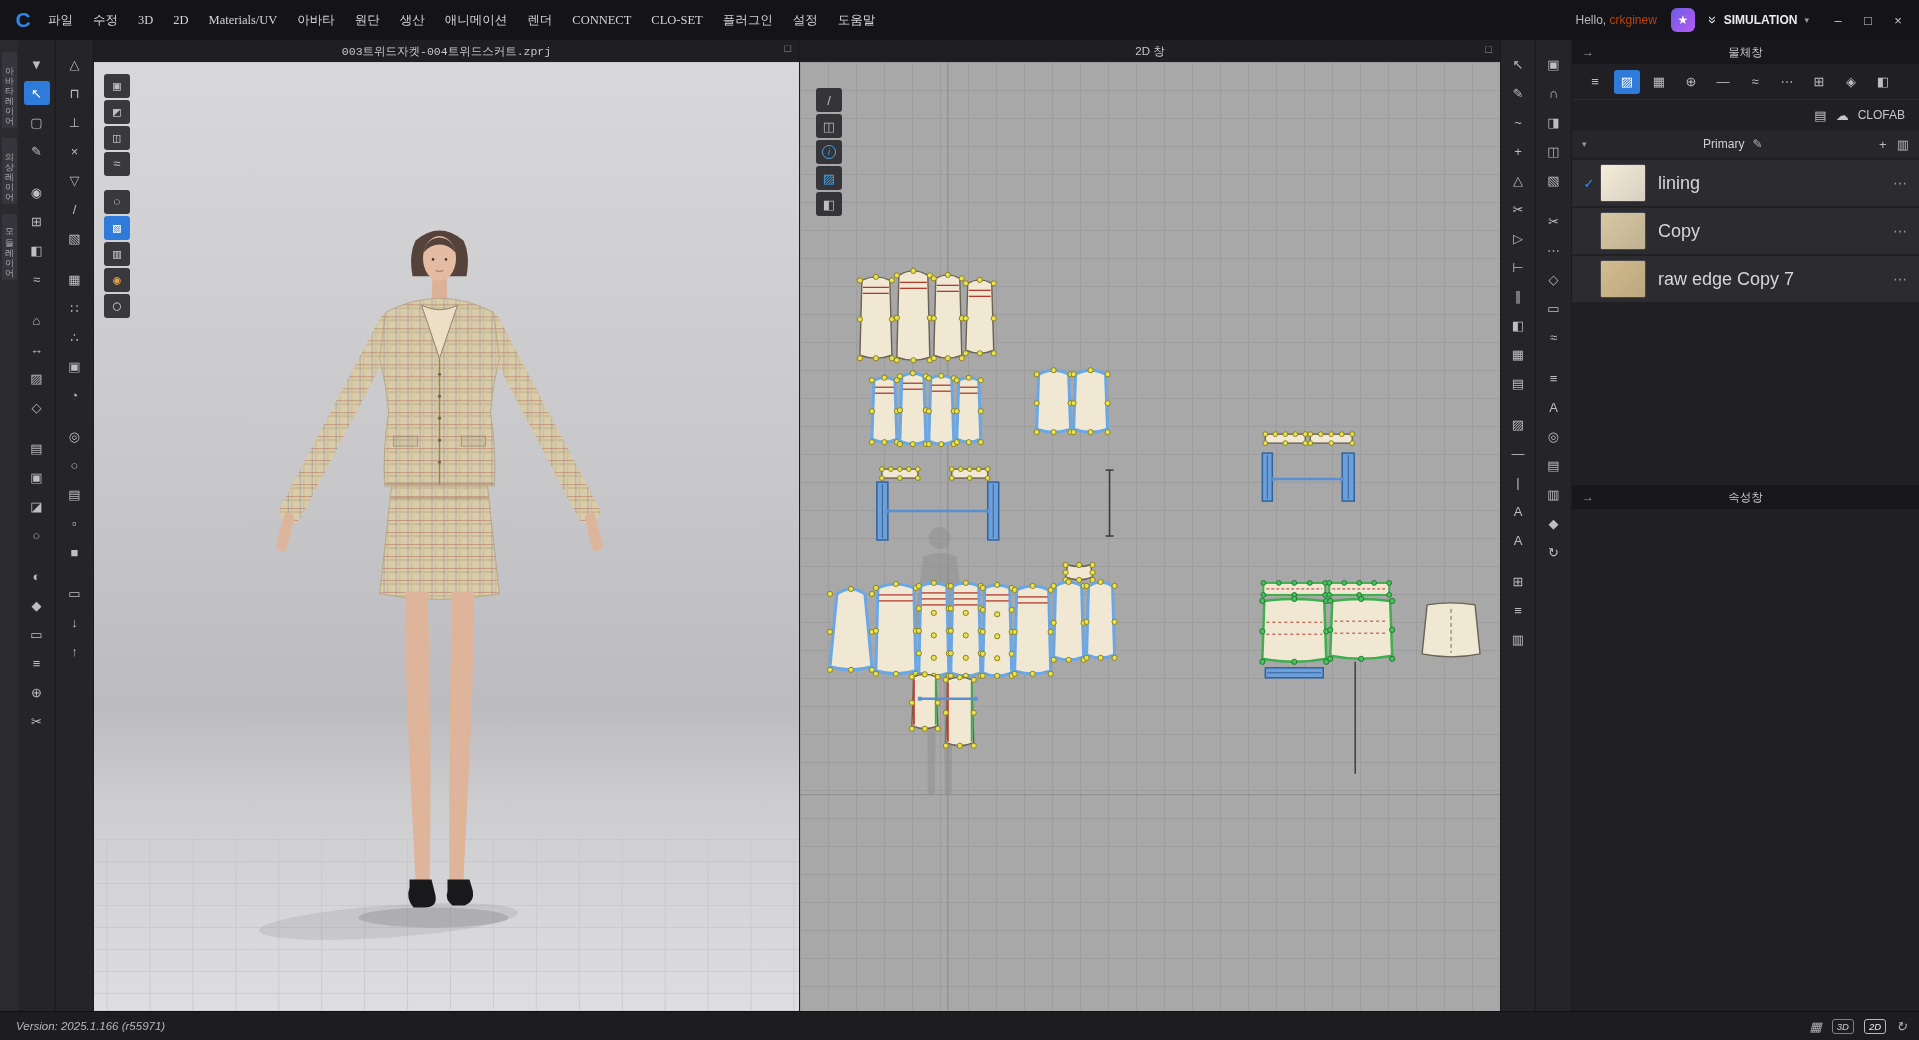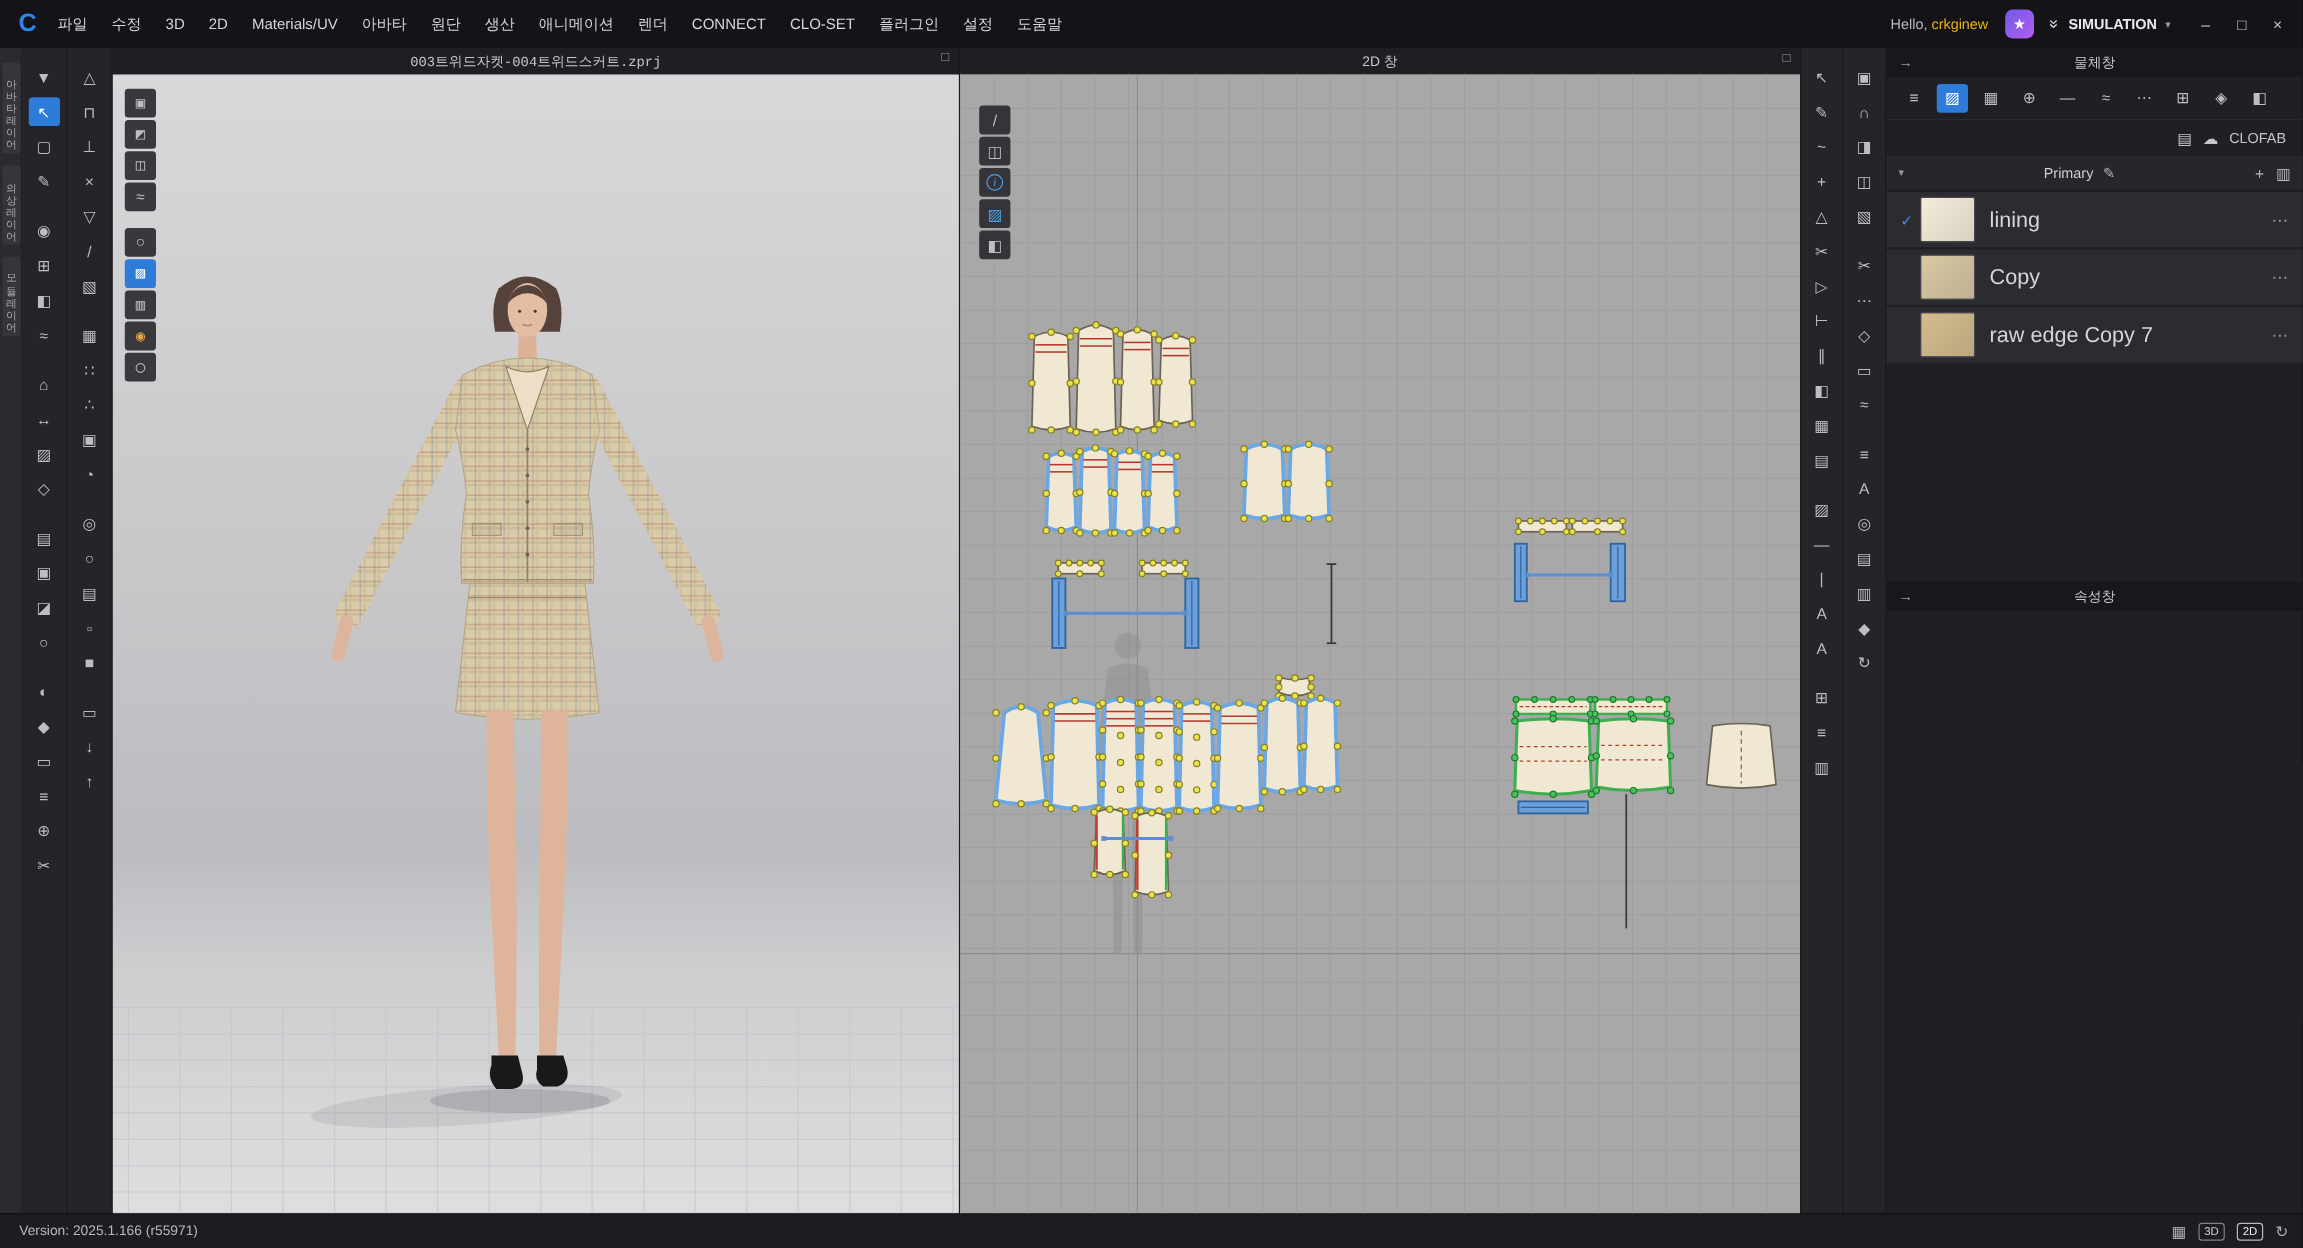--- a/index.html
+++ b/index.html
@@ -2,25 +2,25 @@
 <html><head>
 <meta charset="utf-8">
 <style>
   *{margin:0;padding:0;box-sizing:border-box;user-select:none;}
   html,body{width:1919px;height:1040px;overflow:hidden;background:#111115;font-family:"Liberation Sans",sans-serif;}
   .app{width:1919px;height:1040px;display:flex;flex-direction:column;}
 
   
   .menubar{height:40px;flex:0 0 40px;background:#131318;display:flex;align-items:center;color:#d6d6d8;font-size:12.5px;padding:0 6px 0 8px;}
   .logo{width:30px;height:26px;display:flex;align-items:center;justify-content:center;color:#2f86e8;font-weight:bold;font-size:21px;}
-  .menu-items{display:flex;align-items:center;height:100%;}
+  .menu-items{display:flex;align-items:center;height:100%;font-family:Liberation Serif, serif;}
   .menu-item{padding:0 10px;height:100%;display:flex;align-items:center;cursor:default;white-space:nowrap;}
   .menubar-right{margin-left:auto;display:flex;align-items:center;gap:14px;}
   .greeting{font-size:12px;color:#b9b9bd;white-space:pre;}
-  .username{color:#eab308;}
+  .username{color:#c2410c;}
   .ai-btn{width:24px;height:24px;border-radius:6px;background:linear-gradient(135deg,#6f5be8,#b45cf0);display:flex;align-items:center;justify-content:center;color:#fff;font-size:12px;}
   .sim{display:flex;align-items:center;gap:7px;font-size:12px;color:#ececee;font-weight:bold;}
   .sim-chevrons{display:inline-block;transform:rotate(90deg);font-size:14px;font-weight:normal;color:#e0e0e4;}
   .sim .caret{font-size:9px;color:#9a9a9f;font-weight:normal;}
   .win-controls{display:flex;}
   .win-controls span{width:30px;height:28px;display:flex;align-items:center;justify-content:center;font-size:13px;color:#c8c8cc;}
 
   
   .main{flex:1;display:flex;min-height:0;}
   .side-tabs{width:18px;background:#2a2a2f;display:flex;flex-direction:column;align-items:center;padding-top:12px;gap:10px;flex:0 0 18px;}
@@ -69,21 +69,21 @@
   .fabric-list{display:flex;flex-direction:column;gap:2px;padding-top:2px;}
   .fabric-row{height:46px;background:#2b2b30;display:flex;align-items:center;padding:0 8px 0 6px;cursor:pointer;}
   .fab-check{width:22px;color:#3b8de8;font-size:13px;text-align:center;}
   .fab-swatch{width:46px;height:38px;border:1px solid #46464c;border-radius:2px;flex:0 0 46px;}
   .fab-name{margin-left:12px;font-size:18px;color:#d6d6d8;flex:1;}
   .fab-more{color:#9a9a9f;font-size:14px;padding:0 4px;cursor:pointer;}
   .panel-gap{height:183px;flex:0 0 183px;}
   .props-empty{flex:1;}
 
   
-  .statusbar{height:29px;flex:0 0 29px;background:#1d1d21;border-top:1px solid #101013;display:flex;align-items:center;color:#b8b8bc;font-size:11.5px;padding:0 12px 0 16px;}
+  .statusbar{height:29px;flex:0 0 29px;background:#1d1d21;border-top:1px solid #101013;display:flex;align-items:center;color:#b8b8bc;font-size:11.5px;padding:0 12px 0 16px;font-style:italic;}
   .status-right{margin-left:auto;display:flex;align-items:center;gap:10px;}
   .status-badge{border:1px solid #808086;border-radius:3px;font-size:9.5px;padding:1px 4px;color:#d0d0d4;cursor:pointer;}
   .status-badge.active{color:#f0f0f2;border-color:#b8b8be;}
   .status-icon{font-size:13px;color:#aeaeb4;cursor:pointer;}
 </style>
 </head>
 <body>
 
 <div class="app">
 

